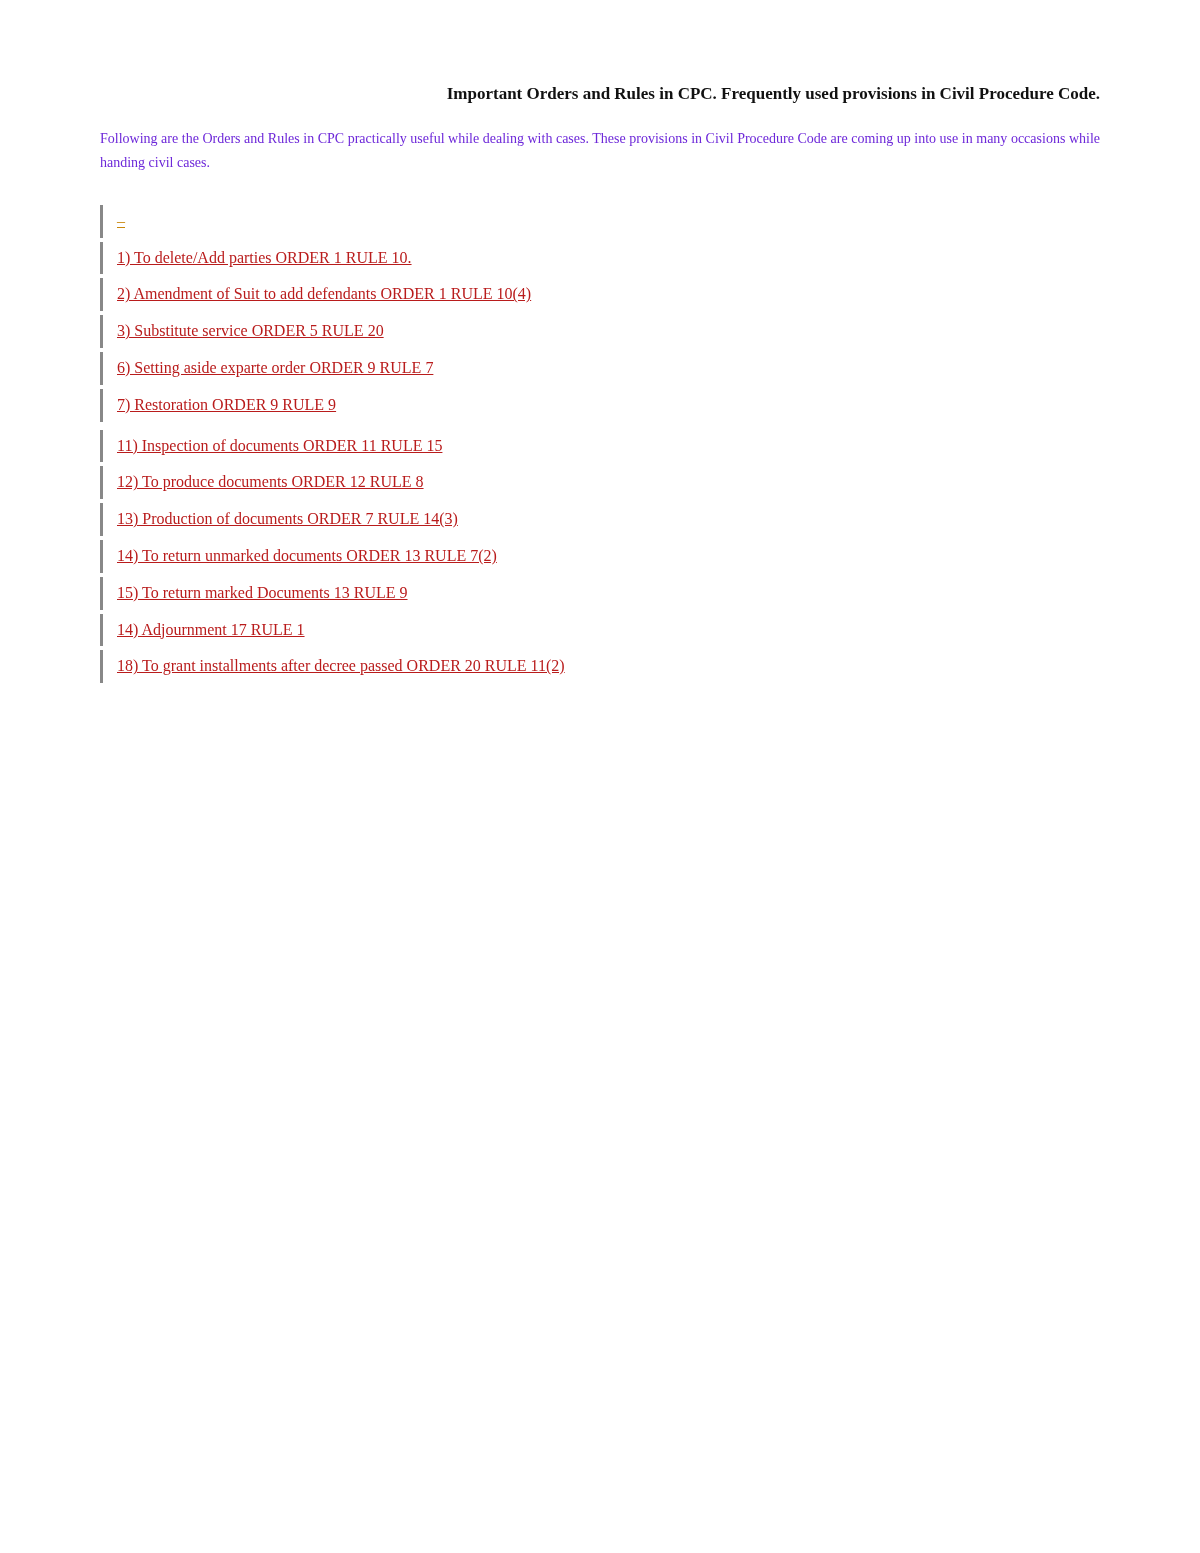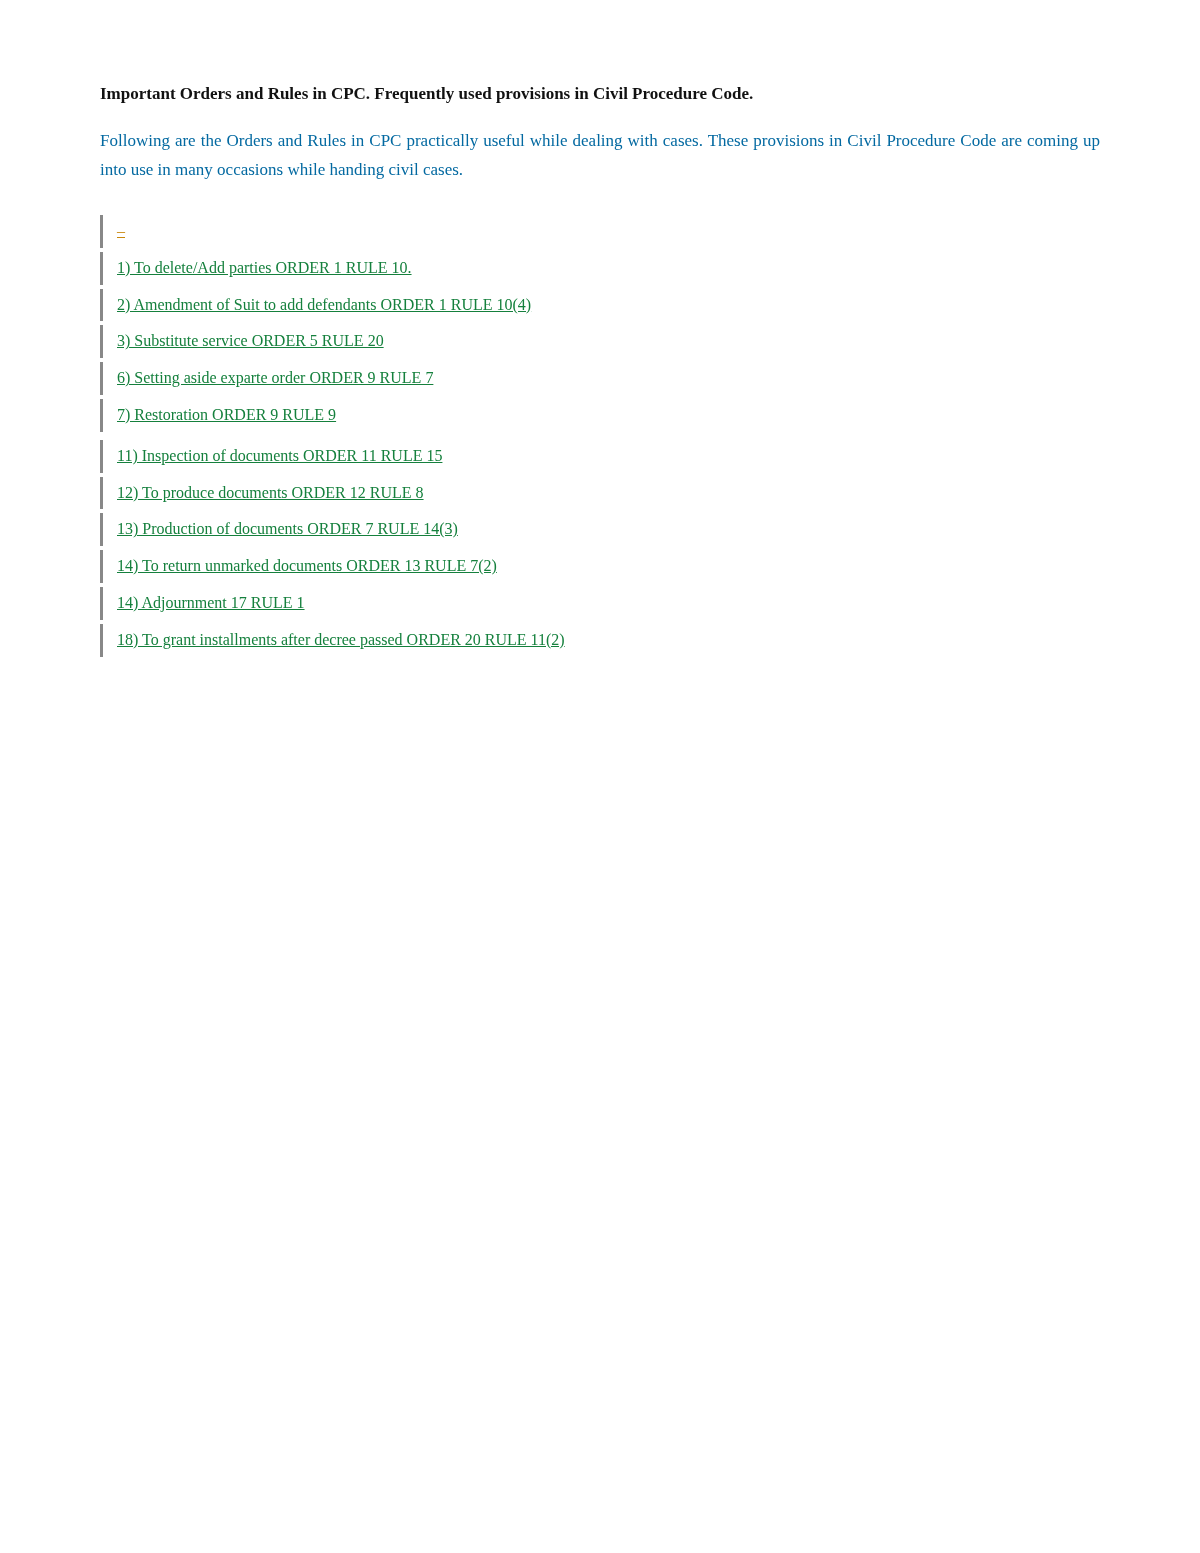--- a/index.html
+++ b/index.html
@@ -17,28 +17,29 @@
       min-height: 1553px;
       padding: 80px 100px;
     }
 
     .heading {
       font-weight: bold;
       font-size: 17px;
       line-height: 1.6;
       margin-bottom: 20px;
       color: #111111;
+      text-align: right;
     }
 
     .intro-text {
-      font-size: 17px;
+      font-size: 14px;
       line-height: 1.7;
       margin-bottom: 30px;
       text-align: justify;
-      color: #0369a1;
+      color: #6d28d9;
     }
 
     .list-container {
       margin-top: 10px;
       display: flex;
       flex-direction: column;
       gap: 0px;
     }
 
     .list-item-wrapper {
@@ -48,21 +49,21 @@
     }
 
     .left-bar {
       width: 3px;
       background-color: #888888;
       margin-right: 14px;
       flex-shrink: 0;
     }
 
     .list-link {
-      color: #15803d;
+      color: #b91c1c;
       text-decoration: underline;
       font-size: 16px;
       line-height: 1.8;
       cursor: pointer;
       display: block;
       padding: 2px 0;
     }
 
     .empty-item {
       font-size: 16px;
@@ -119,20 +120,24 @@
       <div class="list-item-wrapper">
         <div class="left-bar"></div>
         <a href="#" class="list-link">13) Production of documents ORDER 7 RULE 14(3)</a>
       </div>
       <div class="list-item-wrapper">
         <div class="left-bar"></div>
         <a href="#" class="list-link">14) To return unmarked documents ORDER 13 RULE 7(2)</a>
       </div>
       <div class="list-item-wrapper">
         <div class="left-bar"></div>
+        <a href="#" class="list-link">15) To return marked Documents 13 RULE 9</a>
+      </div>
+      <div class="list-item-wrapper">
+        <div class="left-bar"></div>
         <a href="#" class="list-link">14) Adjournment 17 RULE 1</a>
       </div>
       <div class="list-item-wrapper">
         <div class="left-bar"></div>
         <a href="#" class="list-link">18) To grant installments after decree passed ORDER 20 RULE 11(2)</a>
       </div>
       <div class="list-item-wrapper">
         <div class="left-bar"></div>
       </div>
     </div>

